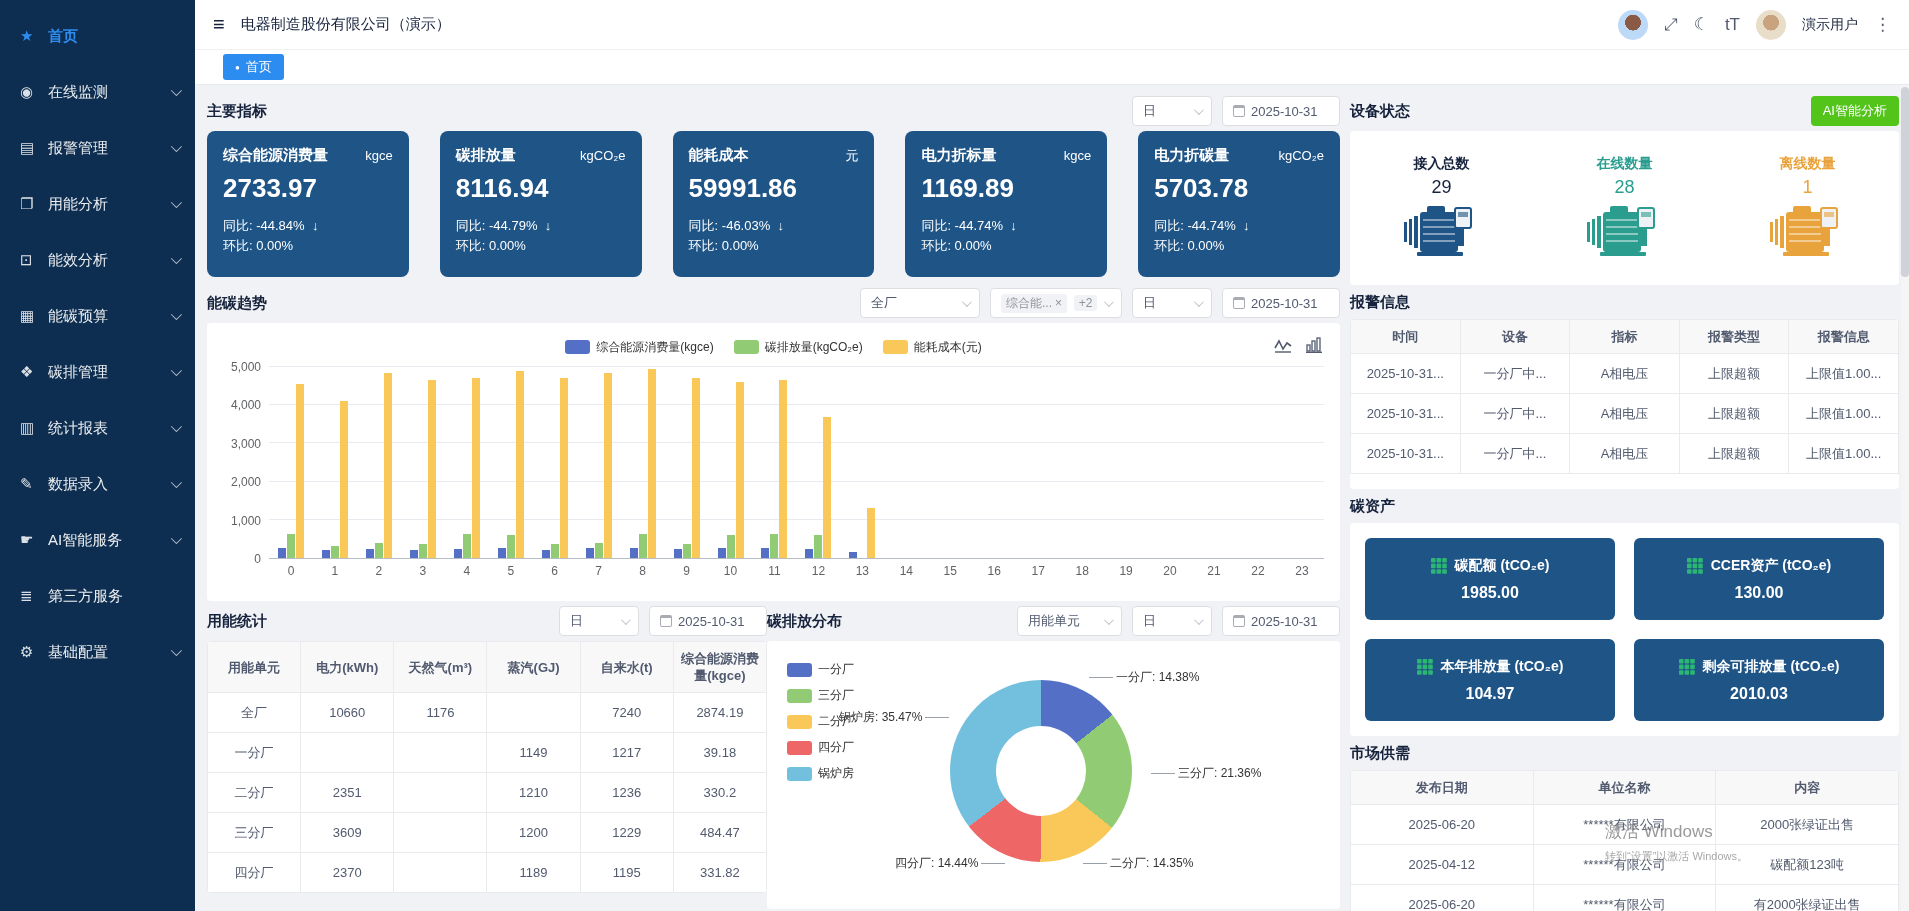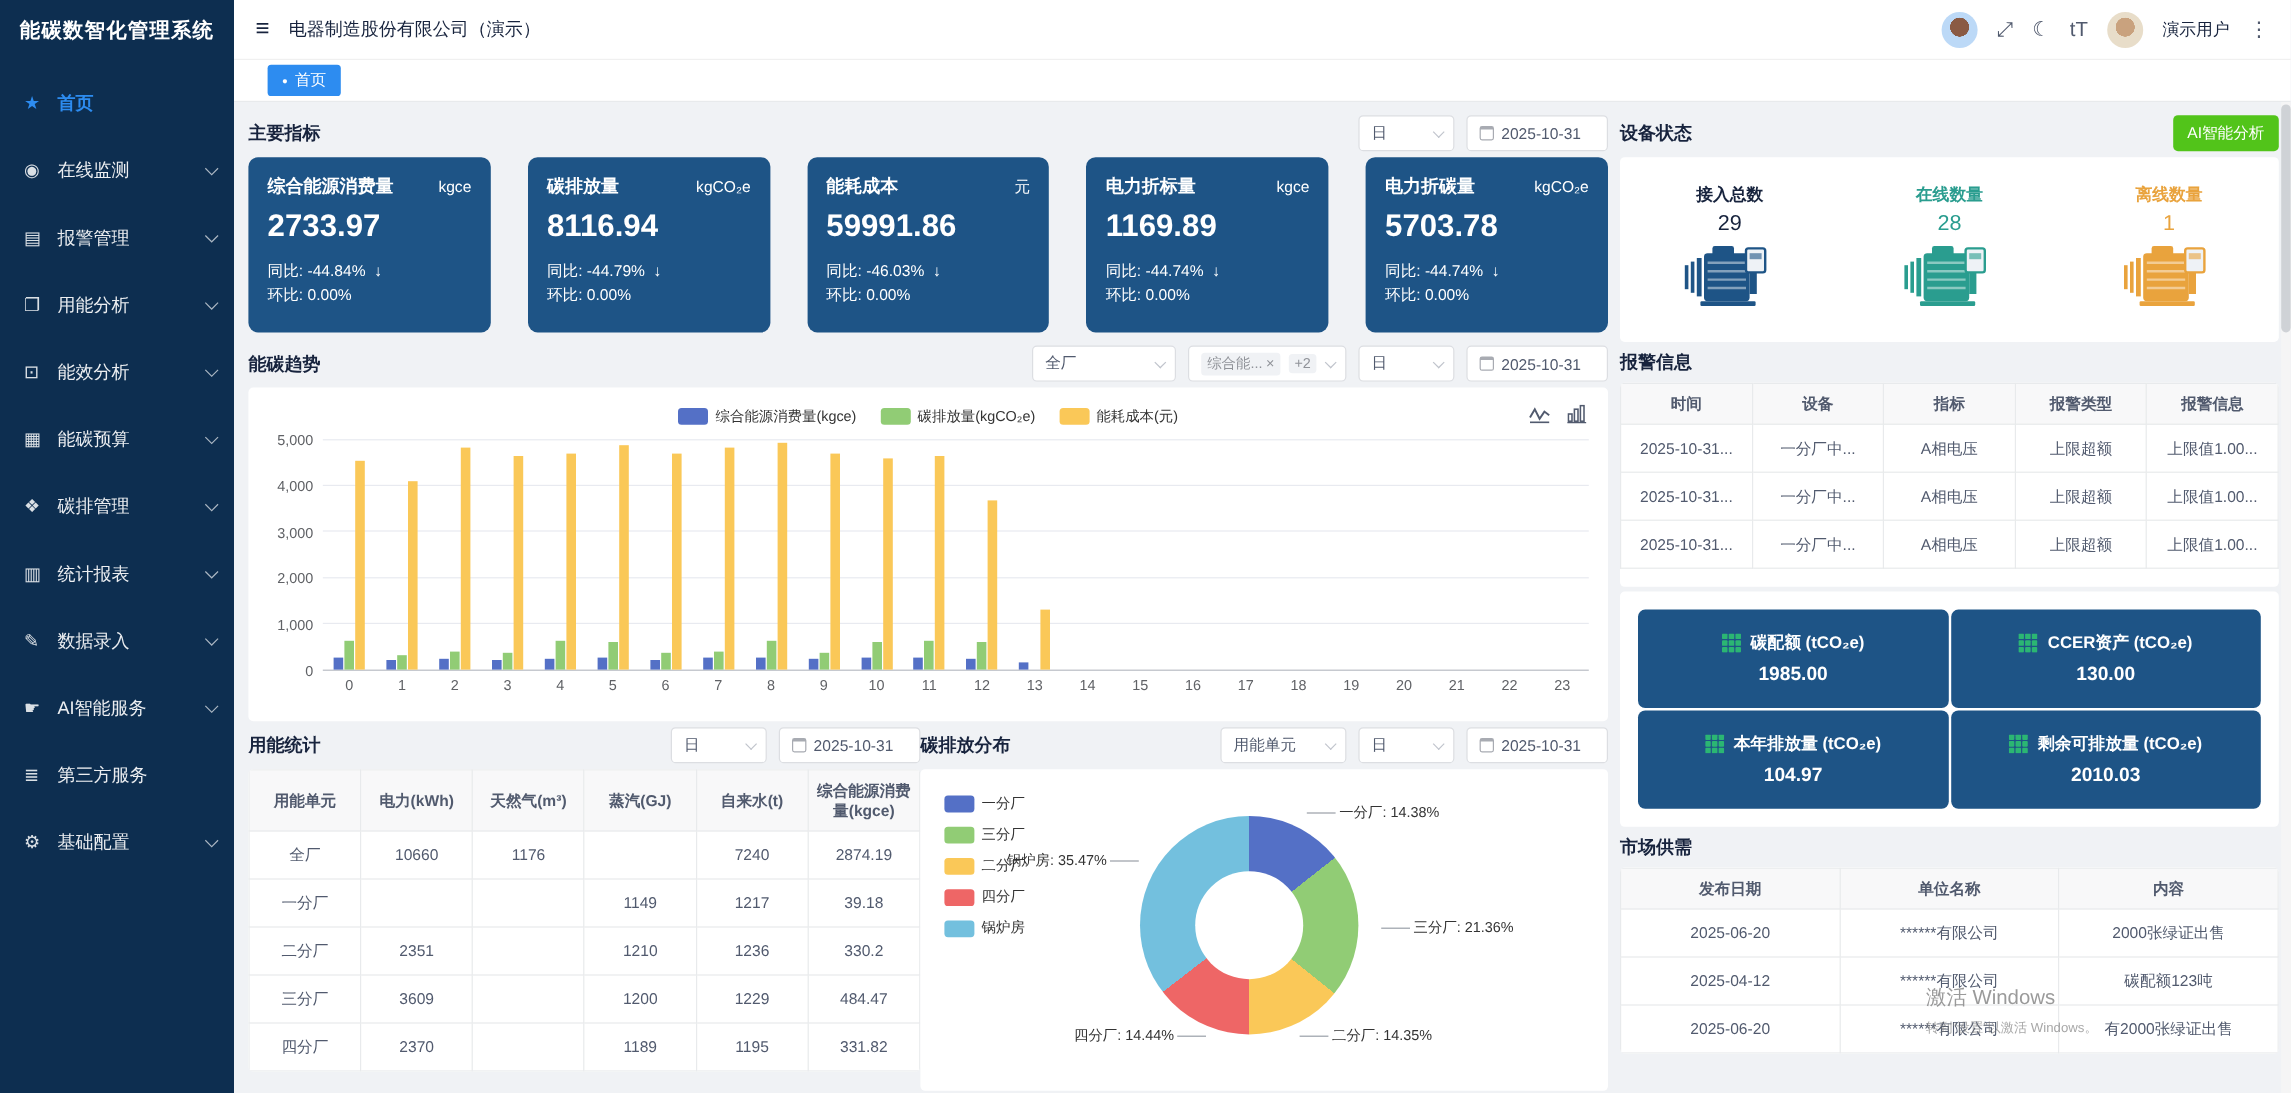--- a/index.html
+++ b/index.html
@@ -96,40 +96,39 @@
   .pl0 { left:322px; top:28px; } .pl1 { left:384px; top:124px; } .pl2 { left:316px; top:214px; }
   .pl3 { left:128px; top:214px; } .pl4 { left:72px; top:68px; }
 
   
   .ai-btn { background:#52c41a; color:#fff; font-size:13px; border:none; border-radius:4px; padding:6px 12px; cursor:pointer; }
   .device-card { height:154px; display:flex; align-items:center; justify-content:space-around; margin-bottom:4px; }
   .dev-col { text-align:center; }
   .dev-label { font-size:14px; font-weight:bold; }
   .dev-val { font-size:18px; margin:4px 0 6px; }
   .alarm-card { height:170px; margin-bottom:4px; overflow:hidden; }
-  .assets-card { padding:15px; display:grid; grid-template-columns:1fr 1fr; gap:2px; margin-bottom:4px; }
+  .assets-card { padding:15px; display:grid; grid-template-columns:1fr 1fr; gap:19px; margin-bottom:4px; }
   .asset-card { background:#1e5486; border-radius:6px; color:#fff; height:82px; display:flex; flex-direction:column; align-items:center; justify-content:center; gap:9px; cursor:default; }
   .ac-top { display:flex; align-items:center; gap:8px; font-size:14px; font-weight:bold; }
   .ac-val { font-size:16px; font-weight:bold; }
   .market-card { overflow:hidden; }
 
   
   .watermark { position:absolute; left:1605px; top:820px; z-index:20; color:rgba(120,120,120,.75); pointer-events:none; }
   .wm1 { font-size:17px; }
   .wm2 { font-size:11px; margin-top:6px; color:rgba(120,120,120,.65); }
   .page-scroll { position:absolute; right:0; top:85px; bottom:0; width:8px; background:#f5f5f5; z-index:15; }
   .page-thumb { position:absolute; right:0; top:2px; width:8px; height:190px; background:#cfd2d6; border-radius:4px; }
 </style>
 </head>
 <body>
 
 <div class="app">
 
   <aside class="sidebar">
-    <div class="logo">能碳数智化管理系统</div>
     <nav class="menu" id="menu">
         <div class="menu-item active">
           <span class="mi-icon">★</span>
           <span class="mi-label">首页</span>
         </div>
         <div class="menu-item">
           <span class="mi-icon">◉</span>
           <span class="mi-label">在线监测</span>
           <span class="mi-chev"></span>
         </div>
@@ -725,20 +724,23 @@
                 <td>2025-10-31...</td>
                 <td>一分厂中...</td>
                 <td>A相电压</td>
                 <td>上限超额</td>
                 <td>上限值1.00...</td>
               </tr>
             </tbody>
           </table>
       </div>
 
+      <div class="sec-head" style="height:26px;">
+        <span class="sec-title">碳资产</span>
+      </div>
       <div class="card assets-card" id="assetsCard">
           <div class="asset-card">
             <div class="ac-top">
               <svg width="16" height="16" viewBox="0 0 16 16">
                 <rect x="0" y="0" width="4.6" height="4.6" rx="0.8" fill="#2bb673"></rect>
                 <rect x="5.6" y="0" width="4.6" height="4.6" rx="0.8" fill="#2bb673"></rect>
                 <rect x="11.2" y="0" width="4.6" height="4.6" rx="0.8" fill="#2bb673"></rect>
                 <rect x="0" y="5.6" width="4.6" height="4.6" rx="0.8" fill="#2bb673"></rect>
                 <rect x="5.6" y="5.6" width="4.6" height="4.6" rx="0.8" fill="#2bb673"></rect>
                 <rect x="11.2" y="5.6" width="4.6" height="4.6" rx="0.8" fill="#2bb673"></rect>

